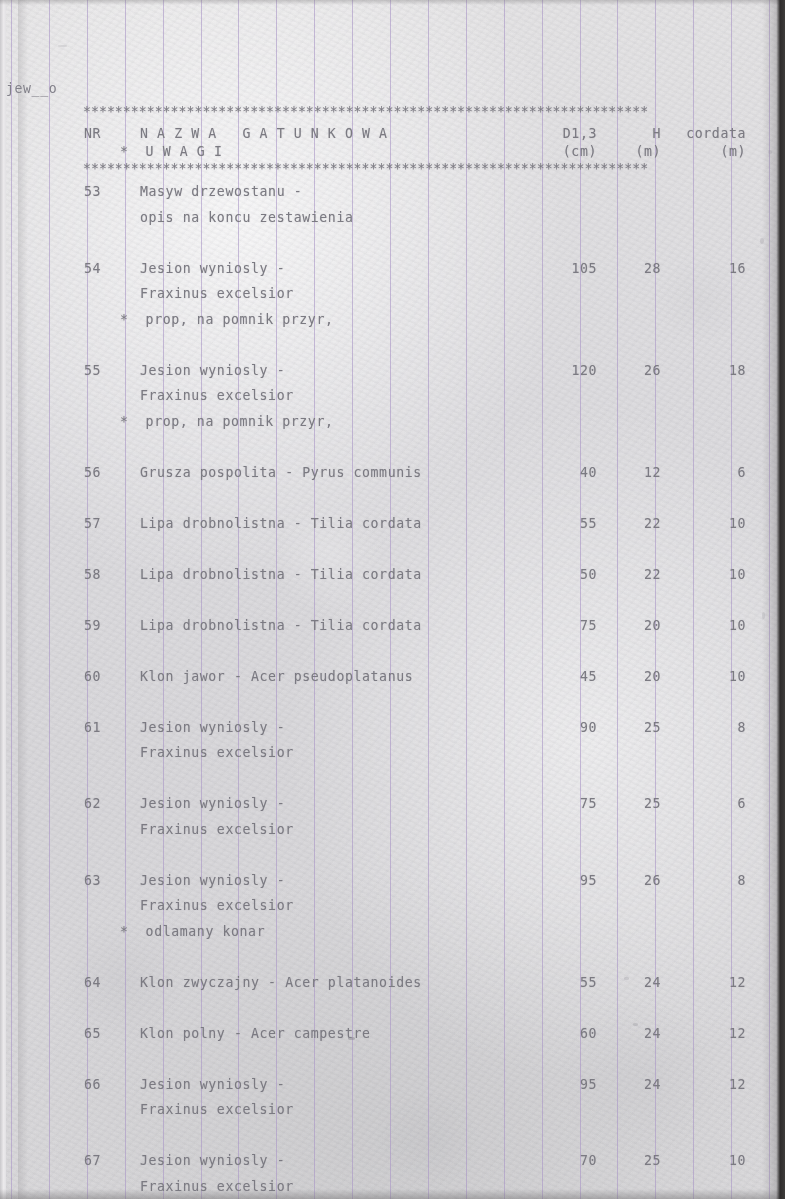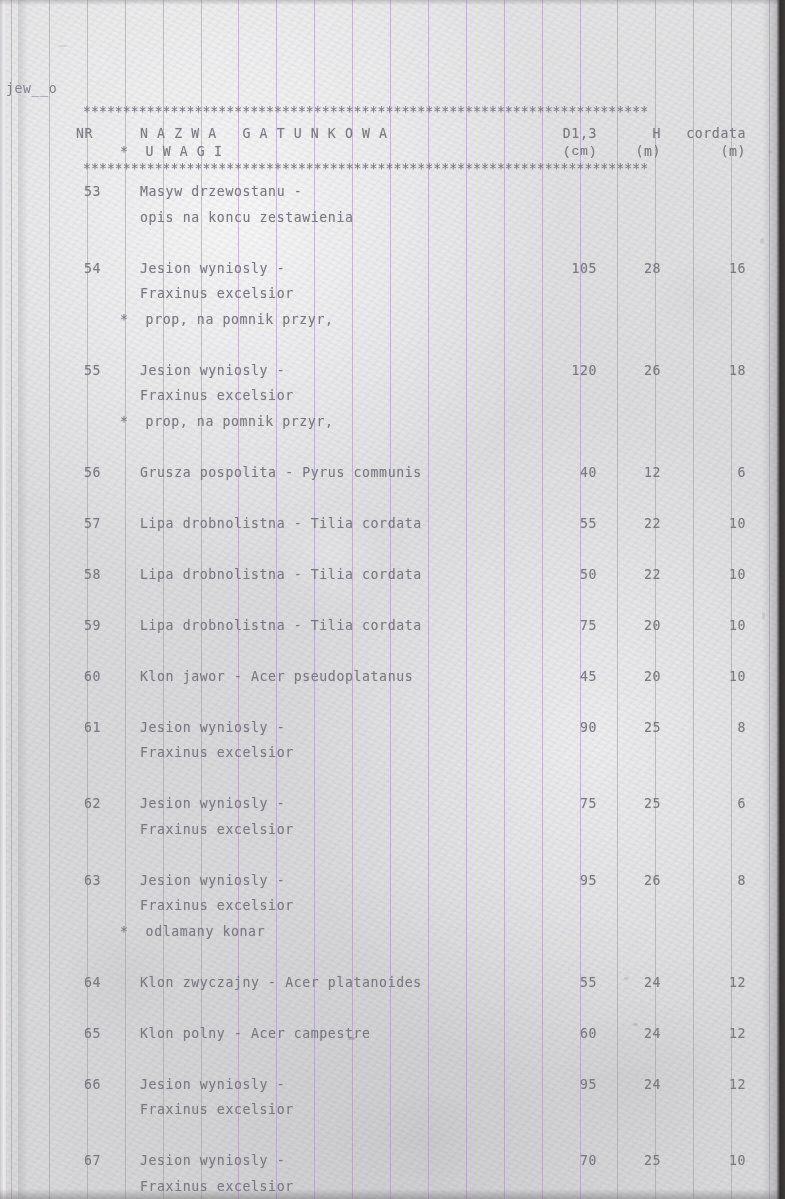--- a/index.html
+++ b/index.html
@@ -206,33 +206,33 @@
   <div class="edge-bottom"></div>
   <div class="edge-right-soft"></div>
   <div class="edge-right"></div>
 
   <div class="typed" id="typed-layer">
 
     <div class="corner-frag" style="left:6px; top:82px;">jew__o</div>
 
     <div class="sep" style="left:83px; top:105px; width:694px;">***********************************************************************</div>
 
-    <div class="tx" style="left:76px; top:127px;">NR</div>
+    <div class="tx" style="left:84px; top:127px;">NR</div>
 
     <div class="tx" style="left:140px; top:127px;">N A Z W A   G A T U N K O W A</div>
 
     <div class="num" style="left:497px; top:127px; width:100px;">D1,3</div>
 
     <div class="num" style="left:601px; top:127px; width:60px;">H</div>
 
     <div class="num" style="left:666px; top:127px; width:80px;">cordata</div>
 
     <div class="tx" style="left:120px; top:145px;">*  U W A G I</div>
 
-    <div class="num" style="left:497px; top:145px; width:100px;font-family:Liberation Mono, monospace;">(cm)</div>
+    <div class="num" style="left:497px; top:145px; width:100px;">(cm)</div>
 
     <div class="num" style="left:601px; top:145px; width:60px;">(m)</div>
 
     <div class="num" style="left:666px; top:145px; width:80px;">(m)</div>
 
     <div class="sep" style="left:83px; top:162px; width:694px;">***********************************************************************</div>
 
     <div id="rows-layer"><div><div class="tx" style="left: 84px; top: 185px;">53</div><div class="tx" style="left: 140px; top: 185px;">Masyw drzewostanu -</div><div class="tx" style="left: 140px; top: 210.5px;">opis na koncu zestawienia</div></div><div><div class="tx" style="left: 84px; top: 261.5px;">54</div><div class="tx" style="left: 140px; top: 261.5px;">Jesion wyniosly -</div><div class="tx" style="left: 140px; top: 287px;">Fraxinus excelsior</div><div class="num" style="left: 487px; top: 261.5px; width: 110px; text-align: right;">105</div><div class="num" style="left: 601px; top: 261.5px; width: 60px; text-align: right;">28</div><div class="num" style="left: 676px; top: 261.5px; width: 70px; text-align: right;">16</div><div class="tx" style="left: 120px; top: 312.5px;">*  prop, na pomnik przyr,</div></div><div><div class="tx" style="left: 84px; top: 363.5px;">55</div><div class="tx" style="left: 140px; top: 363.5px;">Jesion wyniosly -</div><div class="tx" style="left: 140px; top: 389px;">Fraxinus excelsior</div><div class="num" style="left: 487px; top: 363.5px; width: 110px; text-align: right;">120</div><div class="num" style="left: 601px; top: 363.5px; width: 60px; text-align: right;">26</div><div class="num" style="left: 676px; top: 363.5px; width: 70px; text-align: right;">18</div><div class="tx" style="left: 120px; top: 414.5px;">*  prop, na pomnik przyr,</div></div><div><div class="tx" style="left: 84px; top: 465.5px;">56</div><div class="tx" style="left: 140px; top: 465.5px;">Grusza pospolita - Pyrus communis</div><div class="num" style="left: 487px; top: 465.5px; width: 110px; text-align: right;">40</div><div class="num" style="left: 601px; top: 465.5px; width: 60px; text-align: right;">12</div><div class="num" style="left: 676px; top: 465.5px; width: 70px; text-align: right;">6</div></div><div><div class="tx" style="left: 84px; top: 516.5px;">57</div><div class="tx" style="left: 140px; top: 516.5px;">Lipa drobnolistna - Tilia cordata</div><div class="num" style="left: 487px; top: 516.5px; width: 110px; text-align: right;">55</div><div class="num" style="left: 601px; top: 516.5px; width: 60px; text-align: right;">22</div><div class="num" style="left: 676px; top: 516.5px; width: 70px; text-align: right;">10</div></div><div><div class="tx" style="left: 84px; top: 567.5px;">58</div><div class="tx" style="left: 140px; top: 567.5px;">Lipa drobnolistna - Tilia cordata</div><div class="num" style="left: 487px; top: 567.5px; width: 110px; text-align: right;">50</div><div class="num" style="left: 601px; top: 567.5px; width: 60px; text-align: right;">22</div><div class="num" style="left: 676px; top: 567.5px; width: 70px; text-align: right;">10</div></div><div><div class="tx" style="left: 84px; top: 618.5px;">59</div><div class="tx" style="left: 140px; top: 618.5px;">Lipa drobnolistna - Tilia cordata</div><div class="num" style="left: 487px; top: 618.5px; width: 110px; text-align: right;">75</div><div class="num" style="left: 601px; top: 618.5px; width: 60px; text-align: right;">20</div><div class="num" style="left: 676px; top: 618.5px; width: 70px; text-align: right;">10</div></div><div><div class="tx" style="left: 84px; top: 669.5px;">60</div><div class="tx" style="left: 140px; top: 669.5px;">Klon jawor - Acer pseudoplatanus</div><div class="num" style="left: 487px; top: 669.5px; width: 110px; text-align: right;">45</div><div class="num" style="left: 601px; top: 669.5px; width: 60px; text-align: right;">20</div><div class="num" style="left: 676px; top: 669.5px; width: 70px; text-align: right;">10</div></div><div><div class="tx" style="left: 84px; top: 720.5px;">61</div><div class="tx" style="left: 140px; top: 720.5px;">Jesion wyniosly -</div><div class="tx" style="left: 140px; top: 746px;">Fraxinus excelsior</div><div class="num" style="left: 487px; top: 720.5px; width: 110px; text-align: right;">90</div><div class="num" style="left: 601px; top: 720.5px; width: 60px; text-align: right;">25</div><div class="num" style="left: 676px; top: 720.5px; width: 70px; text-align: right;">8</div></div><div><div class="tx" style="left: 84px; top: 797px;">62</div><div class="tx" style="left: 140px; top: 797px;">Jesion wyniosly -</div><div class="tx" style="left: 140px; top: 822.5px;">Fraxinus excelsior</div><div class="num" style="left: 487px; top: 797px; width: 110px; text-align: right;">75</div><div class="num" style="left: 601px; top: 797px; width: 60px; text-align: right;">25</div><div class="num" style="left: 676px; top: 797px; width: 70px; text-align: right;">6</div></div><div><div class="tx" style="left: 84px; top: 873.5px;">63</div><div class="tx" style="left: 140px; top: 873.5px;">Jesion wyniosly -</div><div class="tx" style="left: 140px; top: 899px;">Fraxinus excelsior</div><div class="num" style="left: 487px; top: 873.5px; width: 110px; text-align: right;">95</div><div class="num" style="left: 601px; top: 873.5px; width: 60px; text-align: right;">26</div><div class="num" style="left: 676px; top: 873.5px; width: 70px; text-align: right;">8</div><div class="tx" style="left: 120px; top: 924.5px;">*  odlamany konar</div></div><div><div class="tx" style="left: 84px; top: 975.5px;">64</div><div class="tx" style="left: 140px; top: 975.5px;">Klon zwyczajny - Acer platanoides</div><div class="num" style="left: 487px; top: 975.5px; width: 110px; text-align: right;">55</div><div class="num" style="left: 601px; top: 975.5px; width: 60px; text-align: right;">24</div><div class="num" style="left: 676px; top: 975.5px; width: 70px; text-align: right;">12</div></div><div><div class="tx" style="left: 84px; top: 1026.5px;">65</div><div class="tx" style="left: 140px; top: 1026.5px;">Klon polny - Acer campestre</div><div class="num" style="left: 487px; top: 1026.5px; width: 110px; text-align: right;">60</div><div class="num" style="left: 601px; top: 1026.5px; width: 60px; text-align: right;">24</div><div class="num" style="left: 676px; top: 1026.5px; width: 70px; text-align: right;">12</div></div><div><div class="tx" style="left: 84px; top: 1077.5px;">66</div><div class="tx" style="left: 140px; top: 1077.5px;">Jesion wyniosly -</div><div class="tx" style="left: 140px; top: 1103px;">Fraxinus excelsior</div><div class="num" style="left: 487px; top: 1077.5px; width: 110px; text-align: right;">95</div><div class="num" style="left: 601px; top: 1077.5px; width: 60px; text-align: right;">24</div><div class="num" style="left: 676px; top: 1077.5px; width: 70px; text-align: right;">12</div></div><div><div class="tx" style="left: 84px; top: 1154px;">67</div><div class="tx" style="left: 140px; top: 1154px;">Jesion wyniosly -</div><div class="tx" style="left: 140px; top: 1179.5px;">Fraxinus excelsior</div><div class="num" style="left: 487px; top: 1154px; width: 110px; text-align: right;">70</div><div class="num" style="left: 601px; top: 1154px; width: 60px; text-align: right;">25</div><div class="num" style="left: 676px; top: 1154px; width: 70px; text-align: right;">10</div></div><div></div><div></div></div>
 
     <div class="speck" style="left:348px; top:1037px; width:7px; height:3px;"></div>

